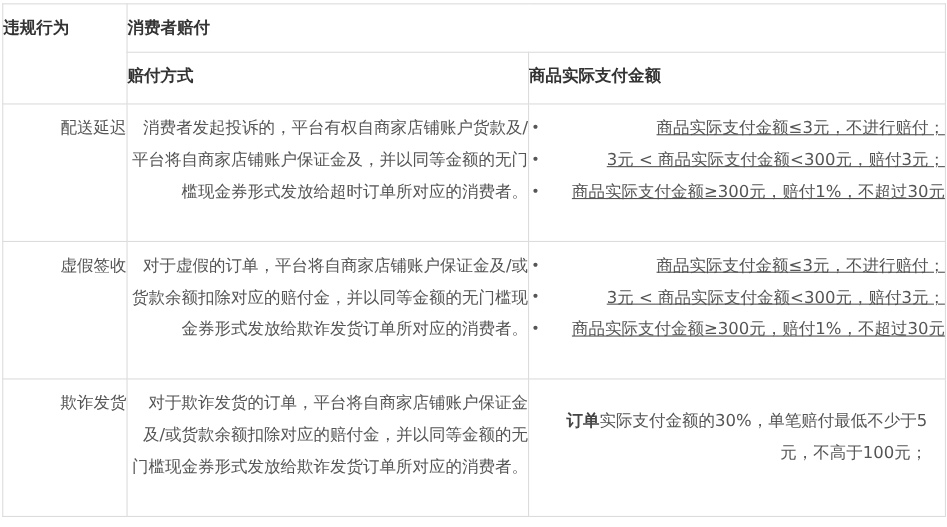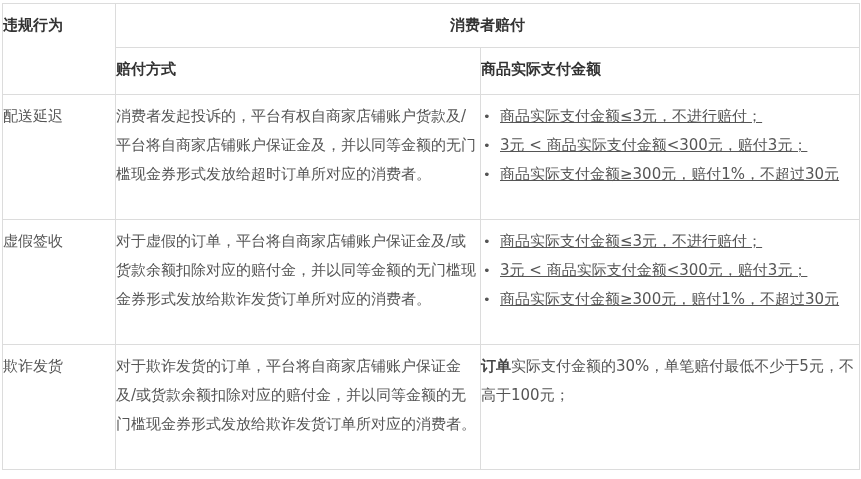--- a/index.html
+++ b/index.html
@@ -35,42 +35,42 @@
     padding: 7px 0;
     box-sizing: border-box;
     word-break: break-all;
   }
   .comp-table th {
     font-weight: bold;
     color: #333333;
   }
   .comp-table thead tr.h1 th { height: 44px; }
   .comp-table thead tr.h2 th { height: 47px; }
-  .comp-table th.center { text-align: center; }
-  .comp-table tbody td { height: 125px; color: #555555; }
+  .comp-table th.center { text-align: left; }
+  .comp-table tbody td { height: 125px; color: #555555; text-align: right; }
   ul.bullets {
     margin: 0;
     padding: 0;
     list-style: none;
   }
   ul.bullets li {
     position: relative;
     padding-left: 19px;
     text-decoration: underline;
   }
   ul.bullets li::before {
     content: "\2022";
     position: absolute;
     left: 2px;
     top: 0;
     font-size: 13px;
     color: #555555;
   }
   p.standard-text {
-    margin: 0;
+    margin: 16px;
     padding: 0;
   }
   p.standard-text strong {
     font-weight: bold;
     color: #444444;
   }
 </style>
 </head>
 <body>
 

